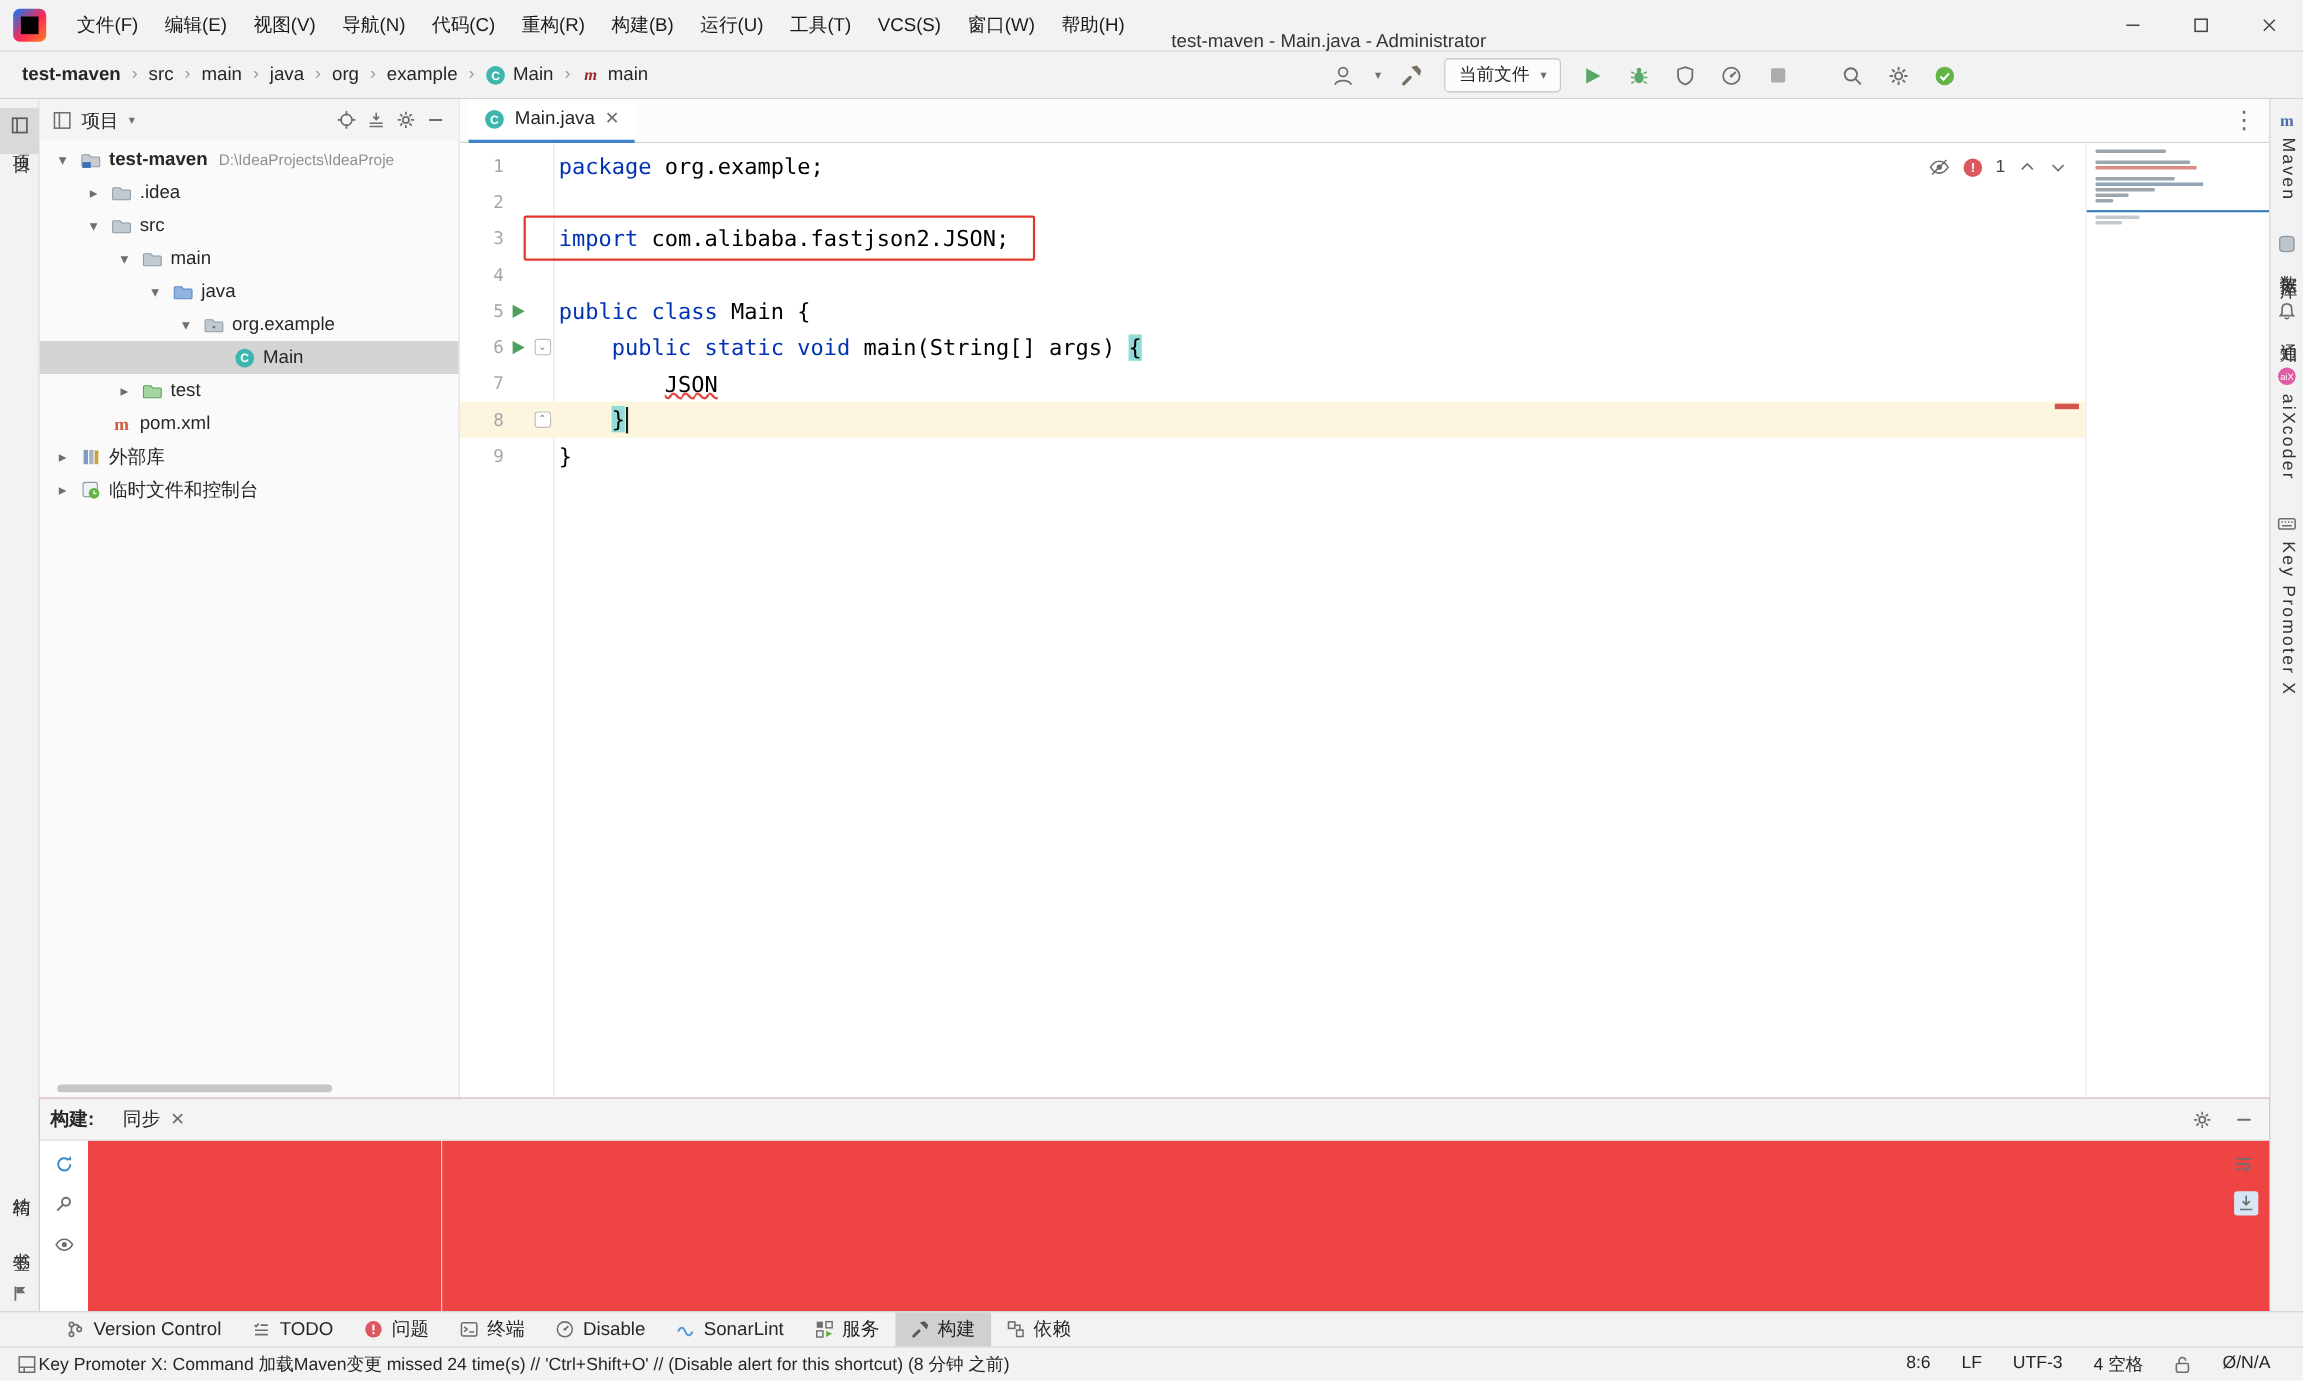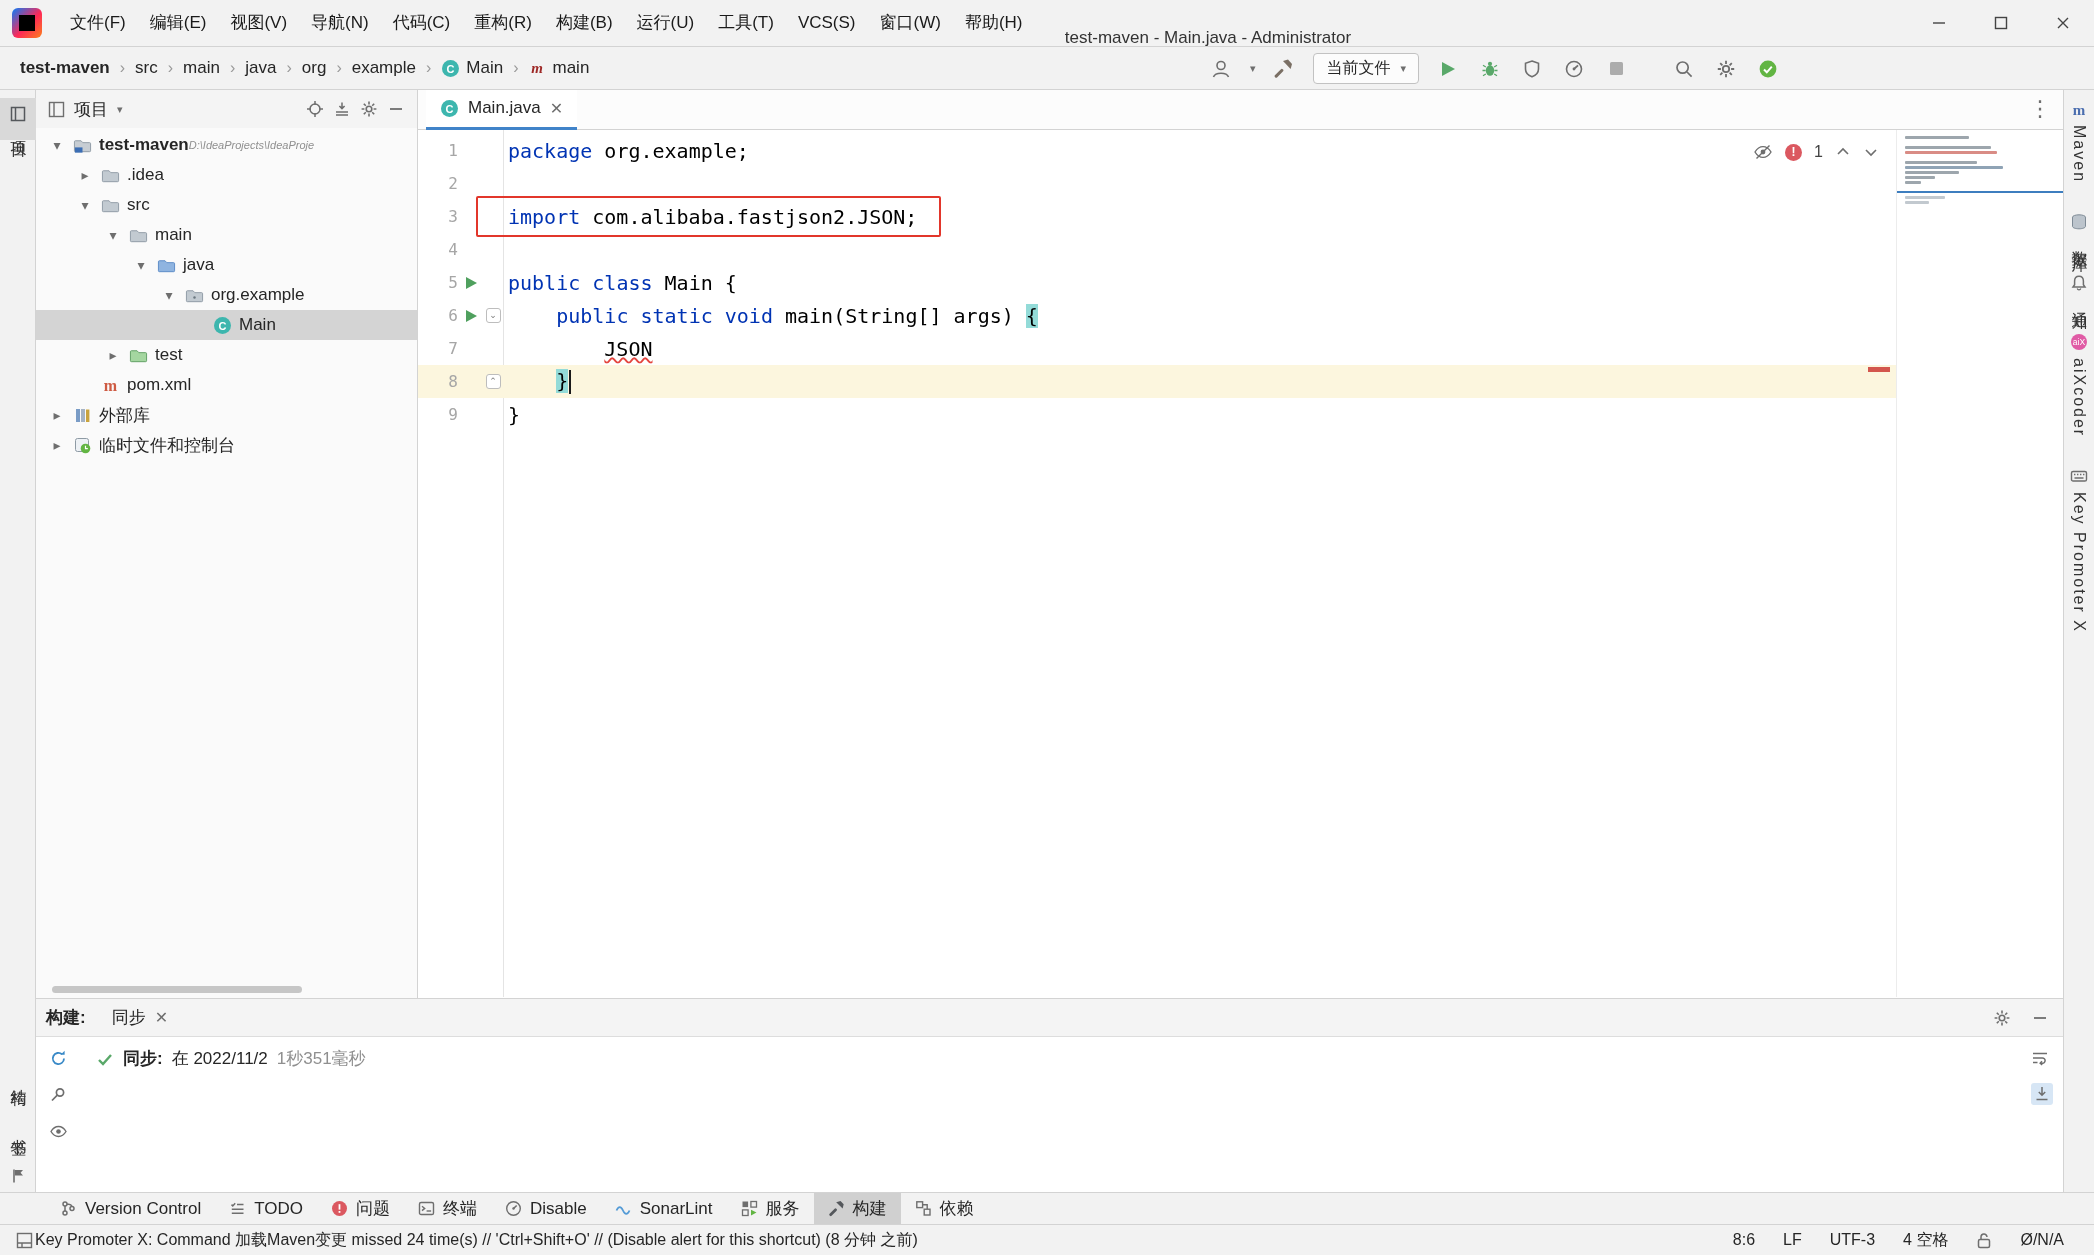--- a/index.html
+++ b/index.html
@@ -44,21 +44,21 @@
   #project-header{height:38px;display:flex;align-items:center;gap:9px;padding:0 12px;background:#F4F4F4;}
   #project-header .title{font-size:17px;color:#262626;}
   #project-header .spacer{flex:1;}
   #project-tree{padding-top:2px;}
   .tree-row{height:30px;display:flex;align-items:center;white-space:nowrap;overflow:hidden;}
   .tree-row.selected{background:#D4D4D4;}
   .chevron{width:26px;text-align:center;color:#6E6E6E;font-size:14px;flex:0 0 auto;}
   .tree-icon{width:24px;display:flex;justify-content:center;flex:0 0 auto;}
   .tree-label{font-size:17px;color:#262626;margin-left:5px;}
   .tree-label.bold{font-weight:bold;}
-  .tree-detail{font-size:11px;color:#8F8F8F;font-style:italic;}
+  .tree-detail{font-size:14px;color:#8F8F8F;margin-left:10px;}
   #project-hscroll{position:absolute;left:16px;bottom:5px;width:250px;height:7px;border-radius:4px;background:#C6C6C6;}
 
   
   #editor{left:418px;top:90px;width:1645px;height:908px;background:#FFFFFF;}
   #tab-bar{height:40px;background:#FCFCFC;border-bottom:1px solid #D3D3D3;display:flex;align-items:center;padding-left:8px;position:relative;}
   #tab-main{display:flex;align-items:center;gap:9px;height:40px;padding:0 14px;border-bottom:3px solid #4083C9;background:#FFFFFF;}
   #tab-main .tab-label{font-size:17px;color:#262626;}
   .tab-close{color:#6E6E6E;font-size:16px;}
   #tab-kebab{position:absolute;right:12px;top:6px;color:#6E6E6E;font-size:22px;}
   #editor-body{position:relative;width:1645px;height:867px;background:#fff;overflow:hidden;}
@@ -663,32 +663,20 @@
           </svg>
         </span>
       <span>
           <svg width="19" height="19">
             <path d="M2 9.5c2.2-3.7 5.2-5 7.5-5s5.3 1.3 7.5 5c-2.2 3.7-5.2 5-7.5 5s-5.3-1.3-7.5-5z" fill="none" stroke="#6E6E6E" stroke-width="1.4"></path>
             <circle cx="9.5" cy="9.5" r="2.3" fill="#6E6E6E"></circle>
           </svg>
         </span>
     </div>
     <div id="build-divider"></div>
-    <div id="build-content">
-      <div id="build-message">
-        <span>
-            <svg width="18" height="18">
-              <path d="M3 10l4 4 8-9" stroke="#59A869" stroke-width="2.4" fill="none"></path>
-            </svg>
-          </span>
-        <span class="b">同步:</span>
-        <span class="t">在 2022/11/2</span>
-        <span class="d">1秒351毫秒</span>
-      </div>
-    </div>
     <div id="build-right-icons">
       <span>
           <svg width="18" height="18">
             <g stroke="#6E6E6E" stroke-width="1.5" fill="none">
               <path d="M2 4.5h14M2 9h9.5a2.6 2.6 0 1 1 0 5.2h-2"></path>
               <path d="M11 12.2l-1.8 2 2 1.6"></path>
               <path d="M2 13.5h4.5"></path>
             </g>
           </svg>
         </span>

